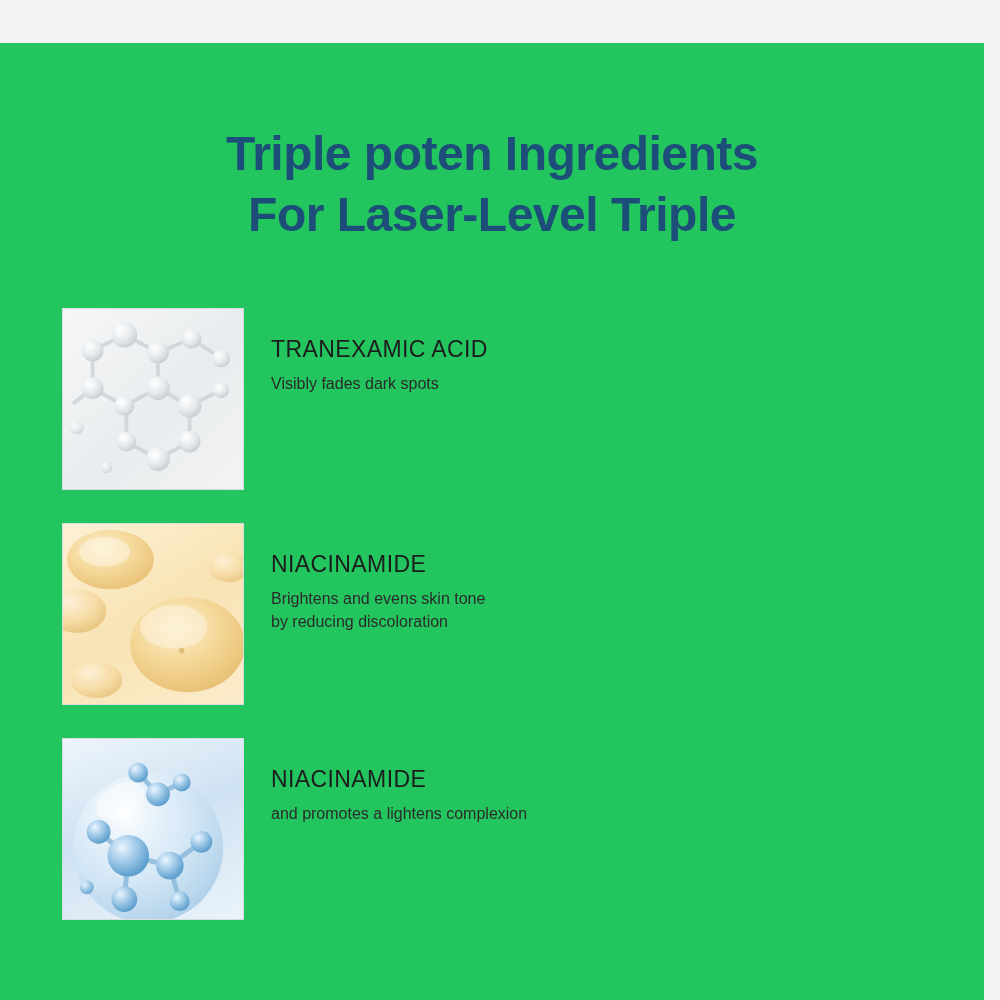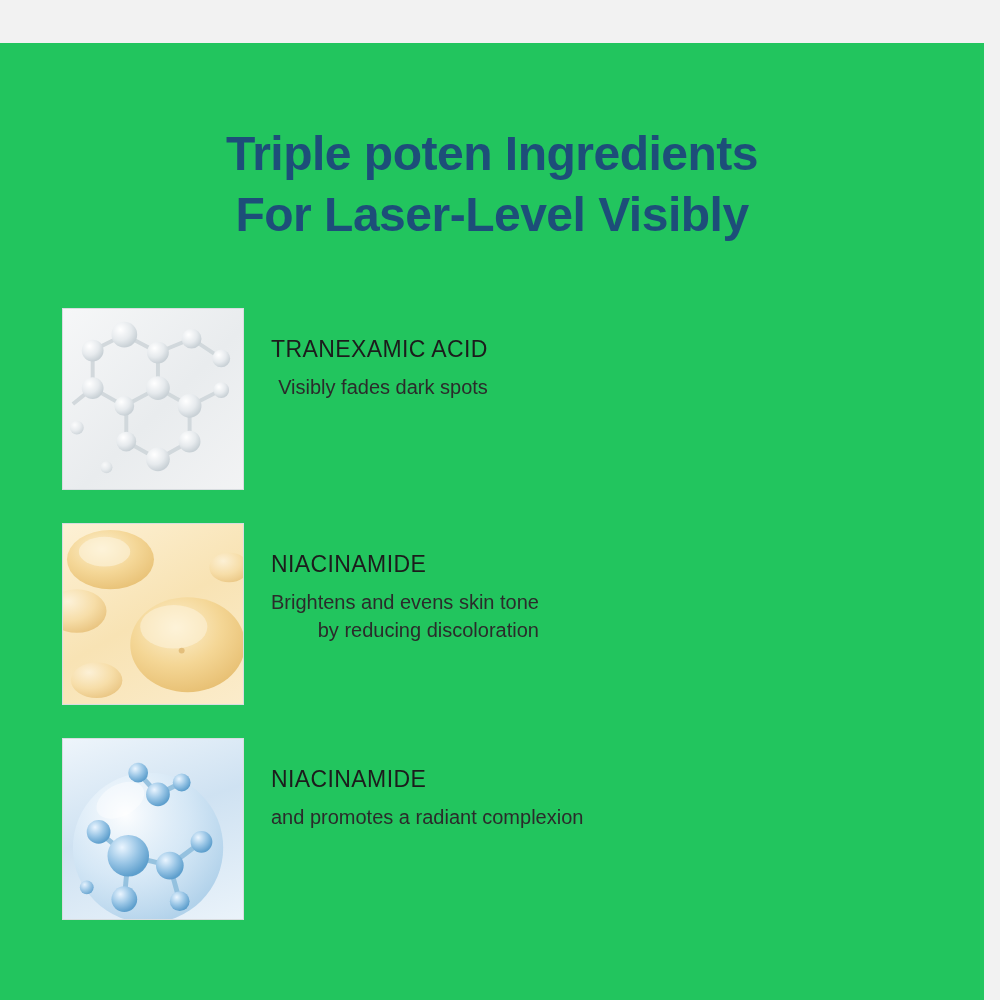--- a/index.html
+++ b/index.html
@@ -56,25 +56,24 @@
     padding-top: 28px;
   }
   .item-title {
     font-size: 23px;
     letter-spacing: 0.4px;
     color: #1c1c1c;
     margin: 0 0 10px 0;
     font-weight: 400;
   }
   .item-desc {
-    font-size: 20px;
+    font-size: 16px;
     color: #2b2b2b;
     line-height: 1.42;
     font-weight: 300;
-    text-align: right;
   }
   .item-desc .l {
     display: block;
   }
 
   
   .thumb-molecule-grey {
     background: linear-gradient(135deg, #f6f7f8 0%, #e9ecee 55%, #f2f3f4 100%);
   }
   
@@ -87,21 +86,21 @@
   }
   svg.art { display:block; width:100%; height:100%; }
 </style>
 </head>
 <body>
 
 <div class="page">
 
   <div class="headline">
     <span class="line">Triple poten Ingredients</span>
-    <span class="line">For Laser-Level Visibly</span>
+    <span class="line">For Laser-Level Triple</span>
   </div>
 
   <div class="items">
 
     <div class="item">
       <div class="thumb thumb-molecule-grey">
         <svg class="art" viewBox="0 0 182 182" xmlns="http://www.w3.org/2000/svg">
           <defs>
             <radialGradient id="g1sph" cx="35%" cy="30%" r="70%">
               <stop offset="0%" stop-color="#ffffff"></stop>
@@ -216,19 +215,19 @@
             <circle cx="120" cy="44" r="9" fill="url(#g3ball)"></circle>
             <circle cx="76" cy="34" r="10" fill="url(#g3ball)"></circle>
             <circle cx="24" cy="150" r="7" fill="url(#g3ball)" opacity="0.85"></circle>
           </g>
           <ellipse cx="58" cy="62" rx="26" ry="16" fill="#ffffff" opacity="0.45" transform="rotate(-28 58 62)"></ellipse>
         </svg>
       </div>
       <div class="text">
         <div class="item-title">NIACINAMIDE</div>
         <div class="item-desc">
-          <span class="l">and promotes a radiant complexion</span>
+          <span class="l">and promotes a lightens complexion</span>
         </div>
       </div>
     </div>
 
   </div>
 </div>
 
 </body></html>

